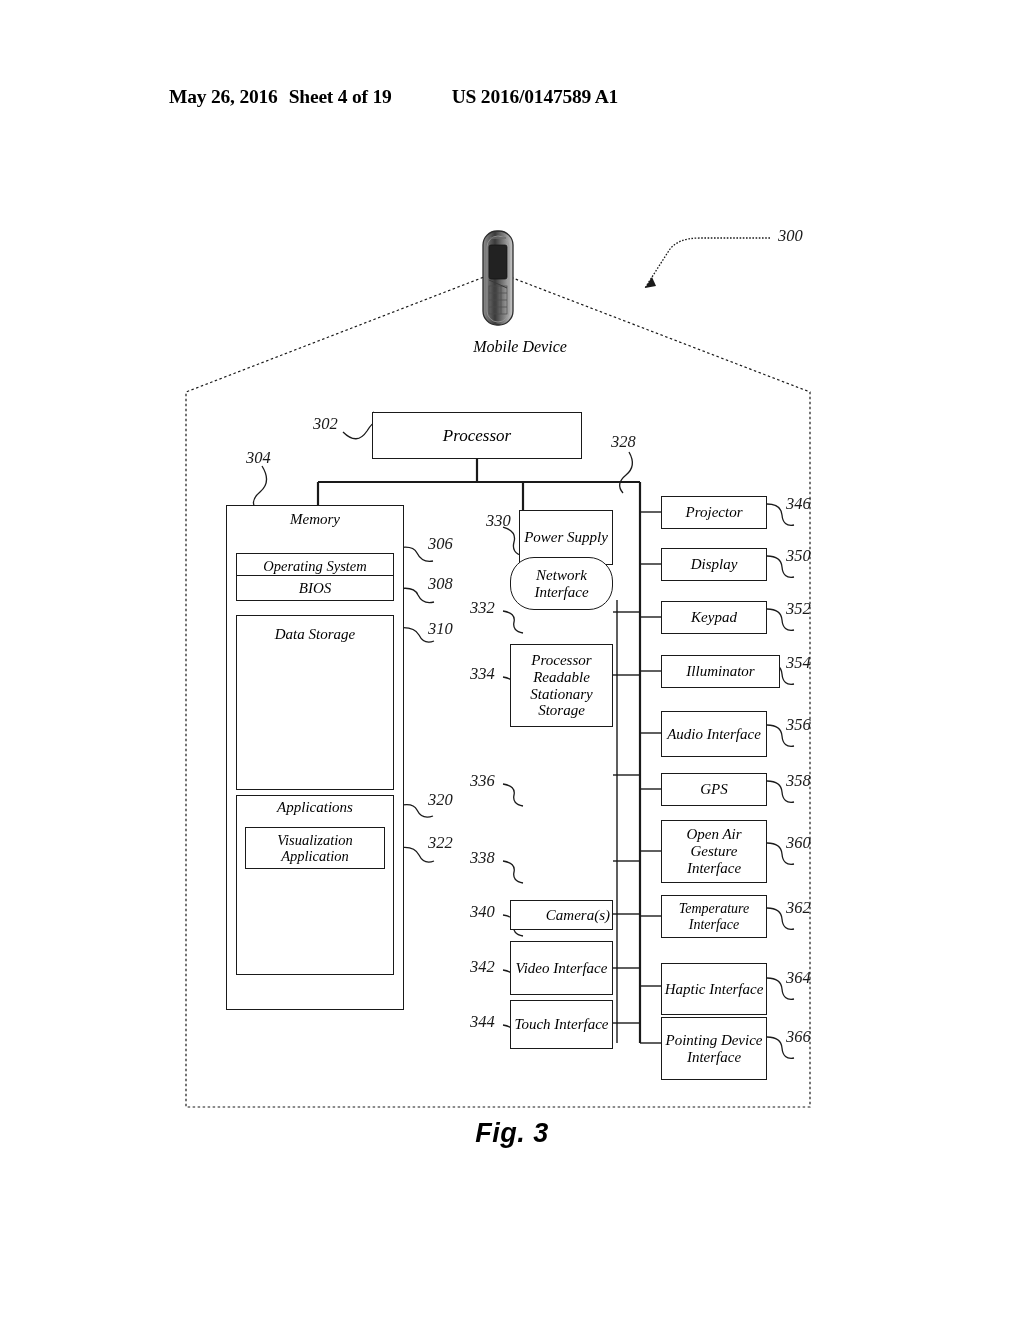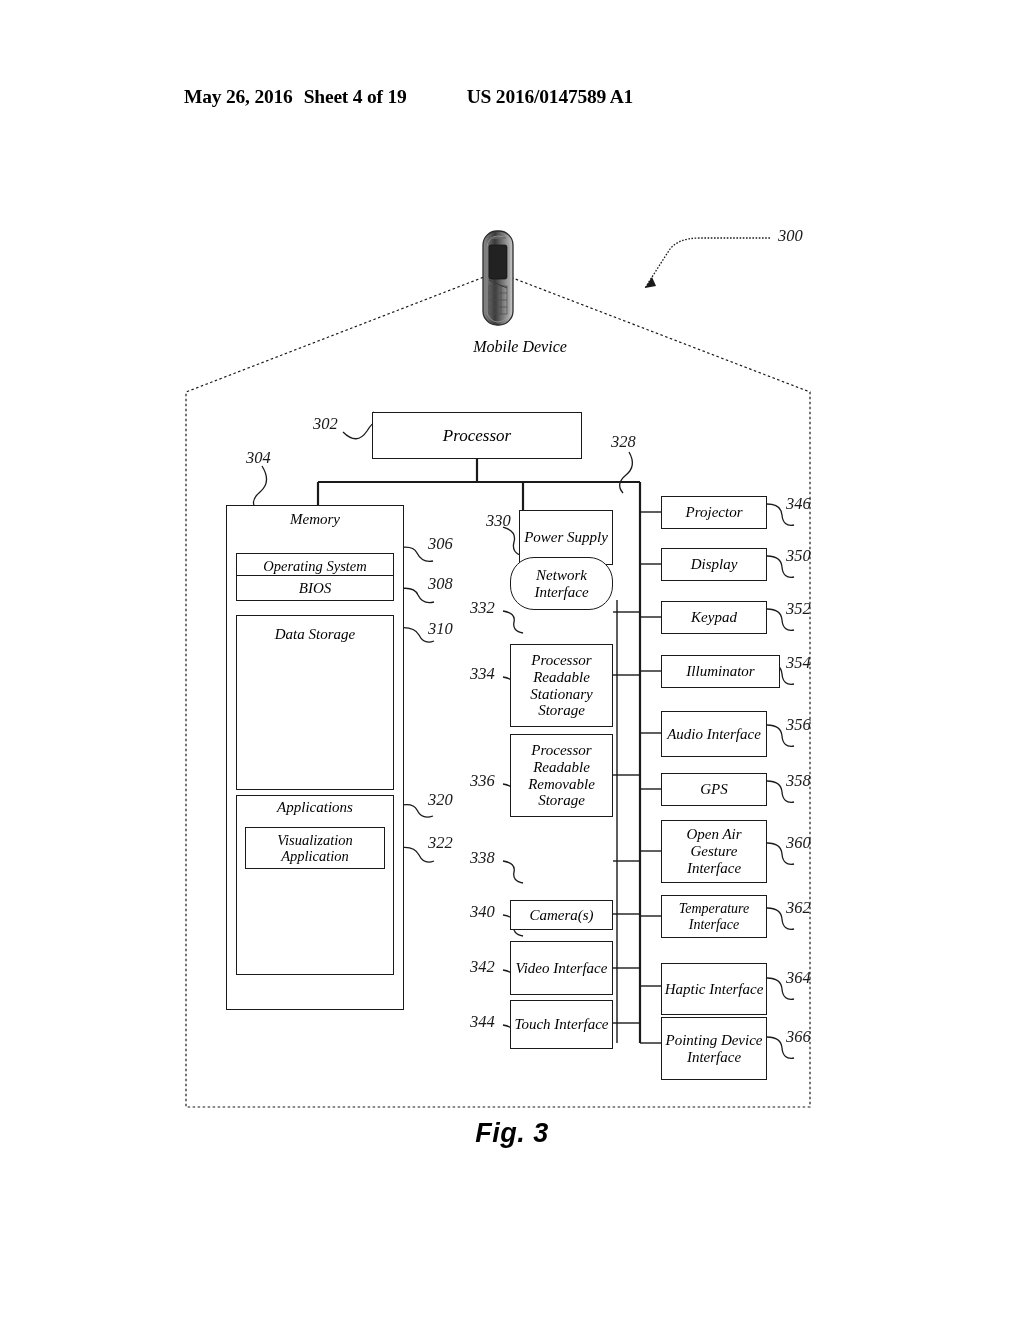--- a/index.html
+++ b/index.html
@@ -25,21 +25,21 @@
     height: 26px;
     display: flex;
     align-items: baseline;
     font-family: "Liberation Serif", "DejaVu Serif", serif;
     font-weight: bold;
     font-size: 19.5px;
     letter-spacing: -0.2px;
     white-space: nowrap;
   }
   #page-header .hdr-pub { }
-  #page-header .hdr-date { margin-left: 59px; }
+  #page-header .hdr-date { margin-left: 44px; }
   #page-header .hdr-sheet { margin-left: 11px; }
   #page-header .hdr-pat { margin-left: 60px; }
 
   
   #figure {
     position: absolute;
     left: 0;
     top: 0;
     width: 1024px;
     height: 1320px;
@@ -325,26 +325,23 @@
   </div>
 
   <div class="dbox" style="left:510px; top:557px; width:103px; height:53px;border-radius:24px;">
     <span class="dbox-label">Network Interface</span>
   </div>
 
   <div class="dbox" style="left:510px; top:644px; width:103px; height:83px;">
     <span class="dbox-label">Processor Readable Stationary Storage</span>
   </div>
 
-  <div class="dbox" style="left:510px; top:734px; width:103px; height:83px;">
-    <span class="dbox-label">Processor Readable Removable Storage</span>
-  </div>
-
-
-  <div class="dbox" style="left:510px; top:900px; width:103px; height:30px;">
+
+
+  <div class="dbox" style="left:510px; top:900px; width:103px; height:30px;justify-content:flex-end;">
     <span class="dbox-label">Camera(s)</span>
   </div>
 
   <div class="dbox" style="left:510px; top:941px; width:103px; height:54px;">
     <span class="dbox-label">Video Interface</span>
   </div>
 
   <div class="dbox" style="left:510px; top:1000px; width:103px; height:49px;">
     <span class="dbox-label">Touch Interface</span>
   </div>

